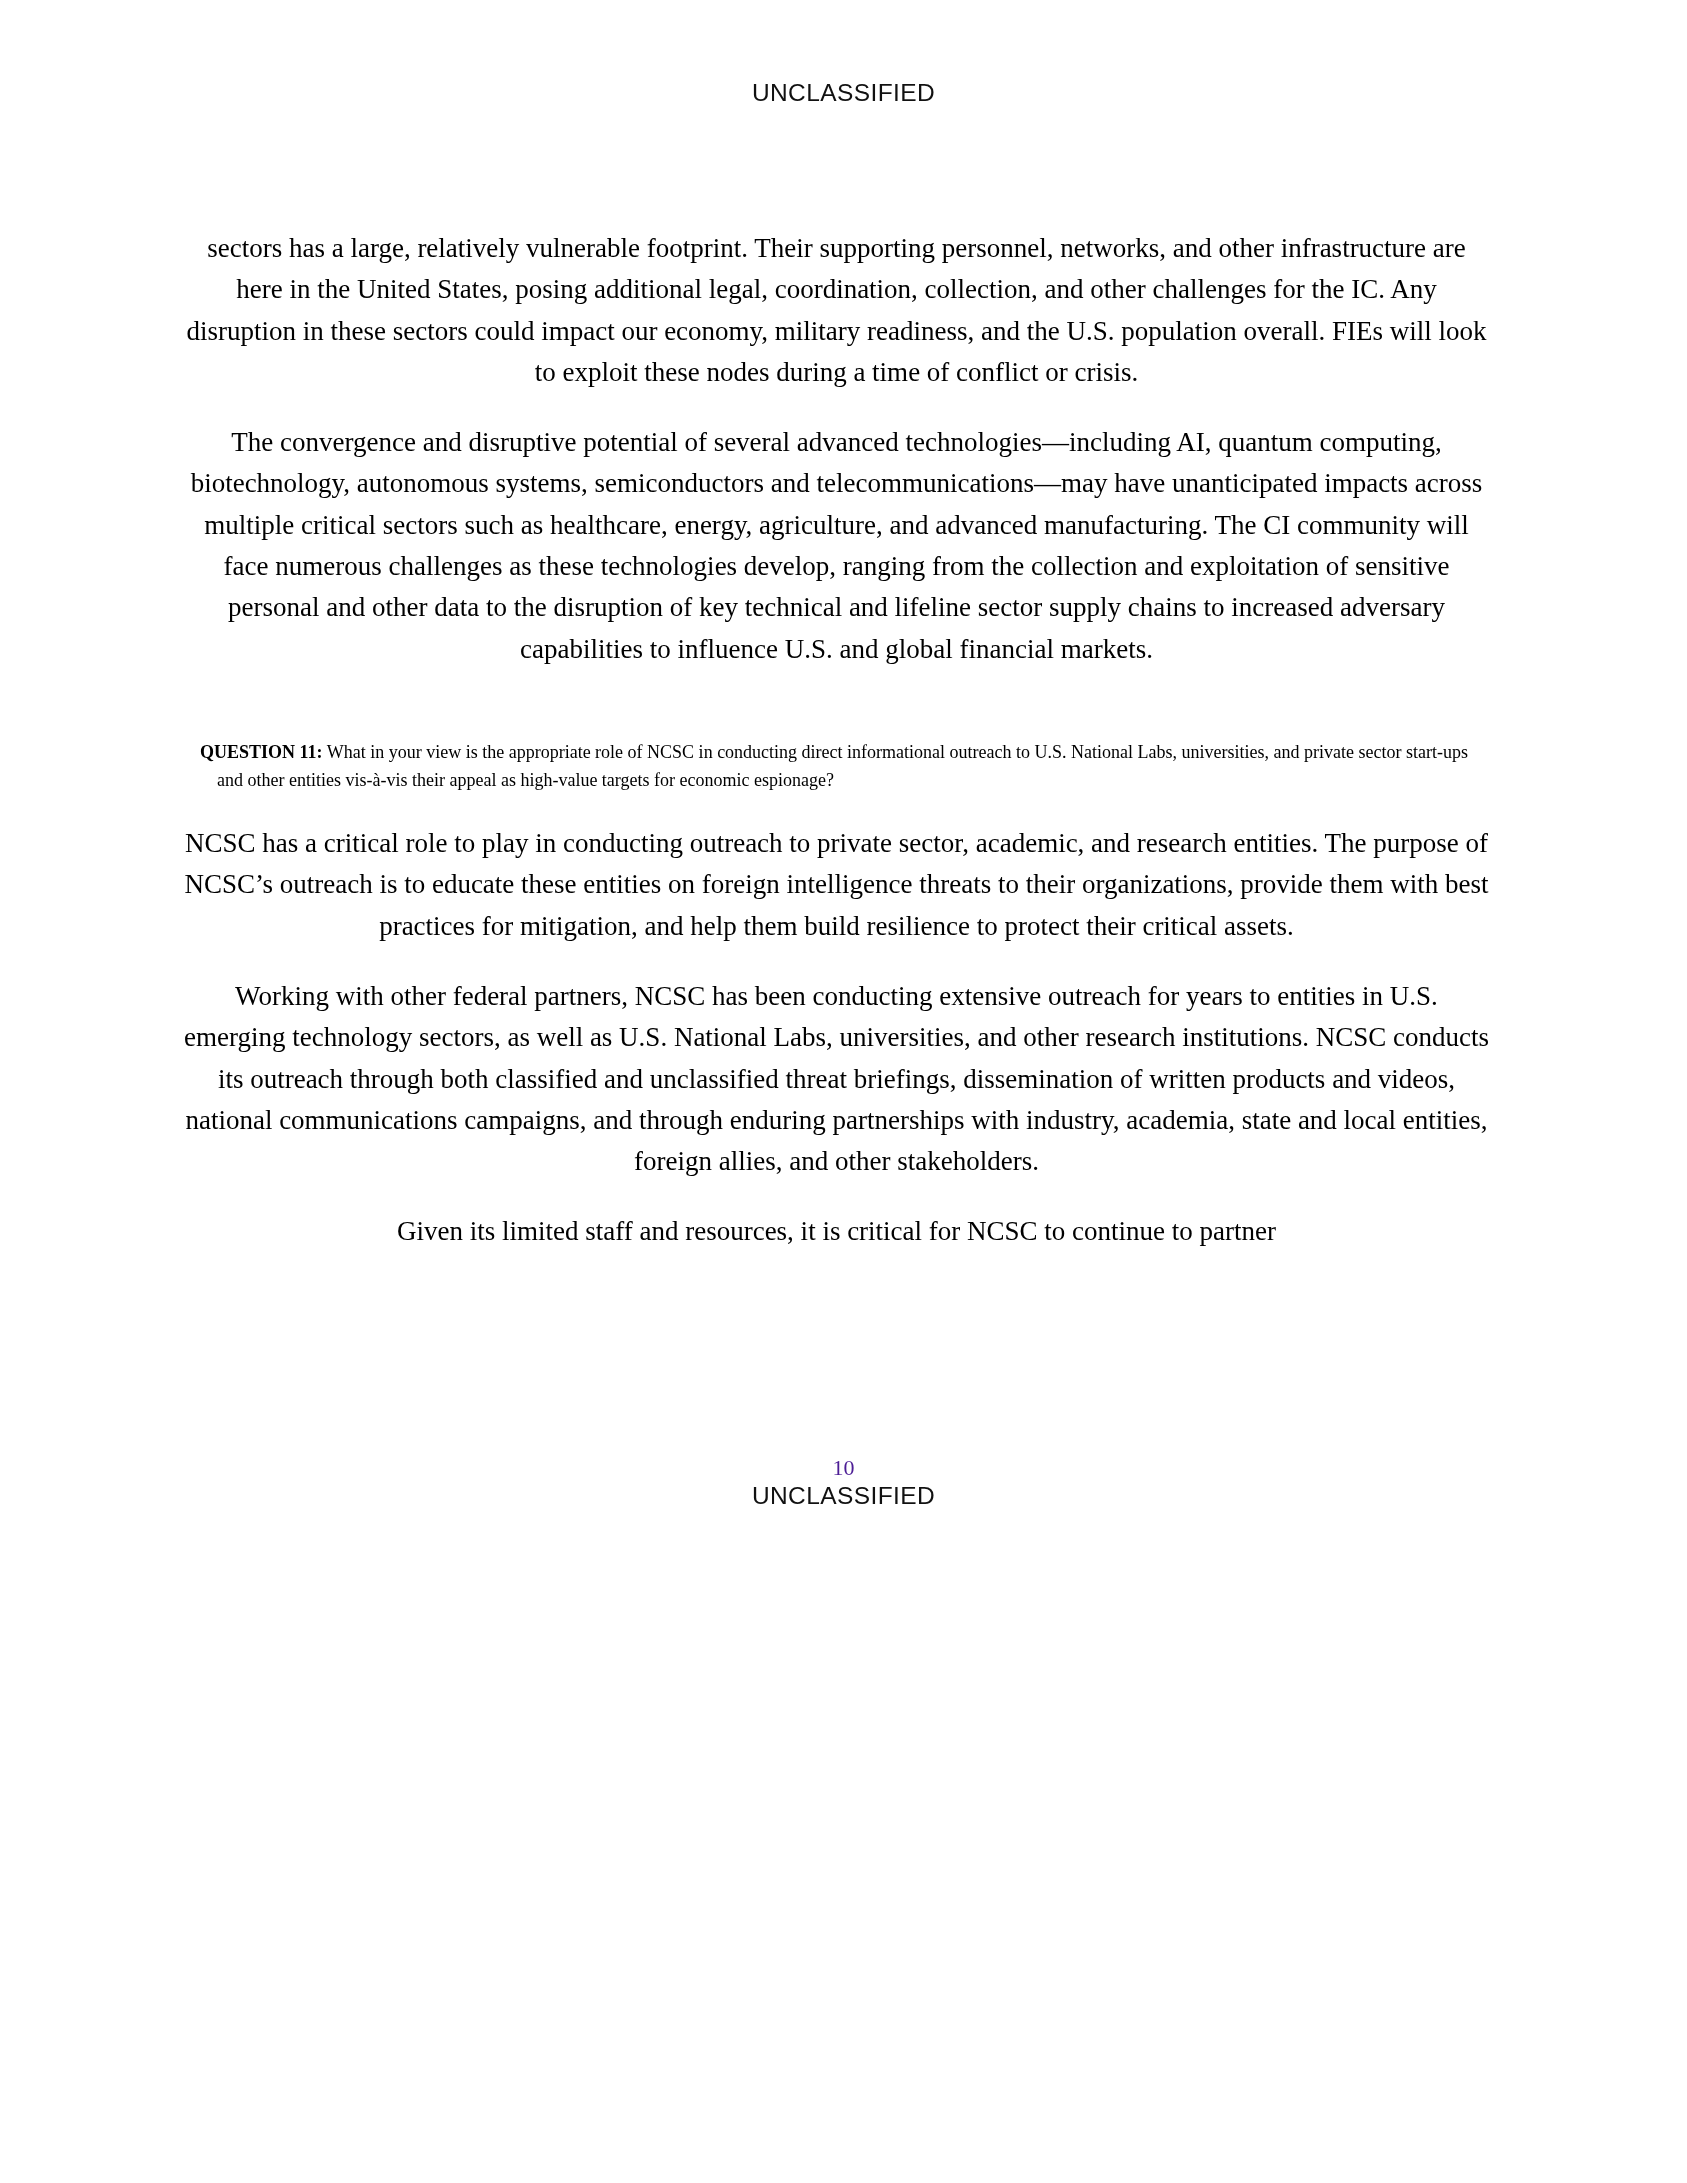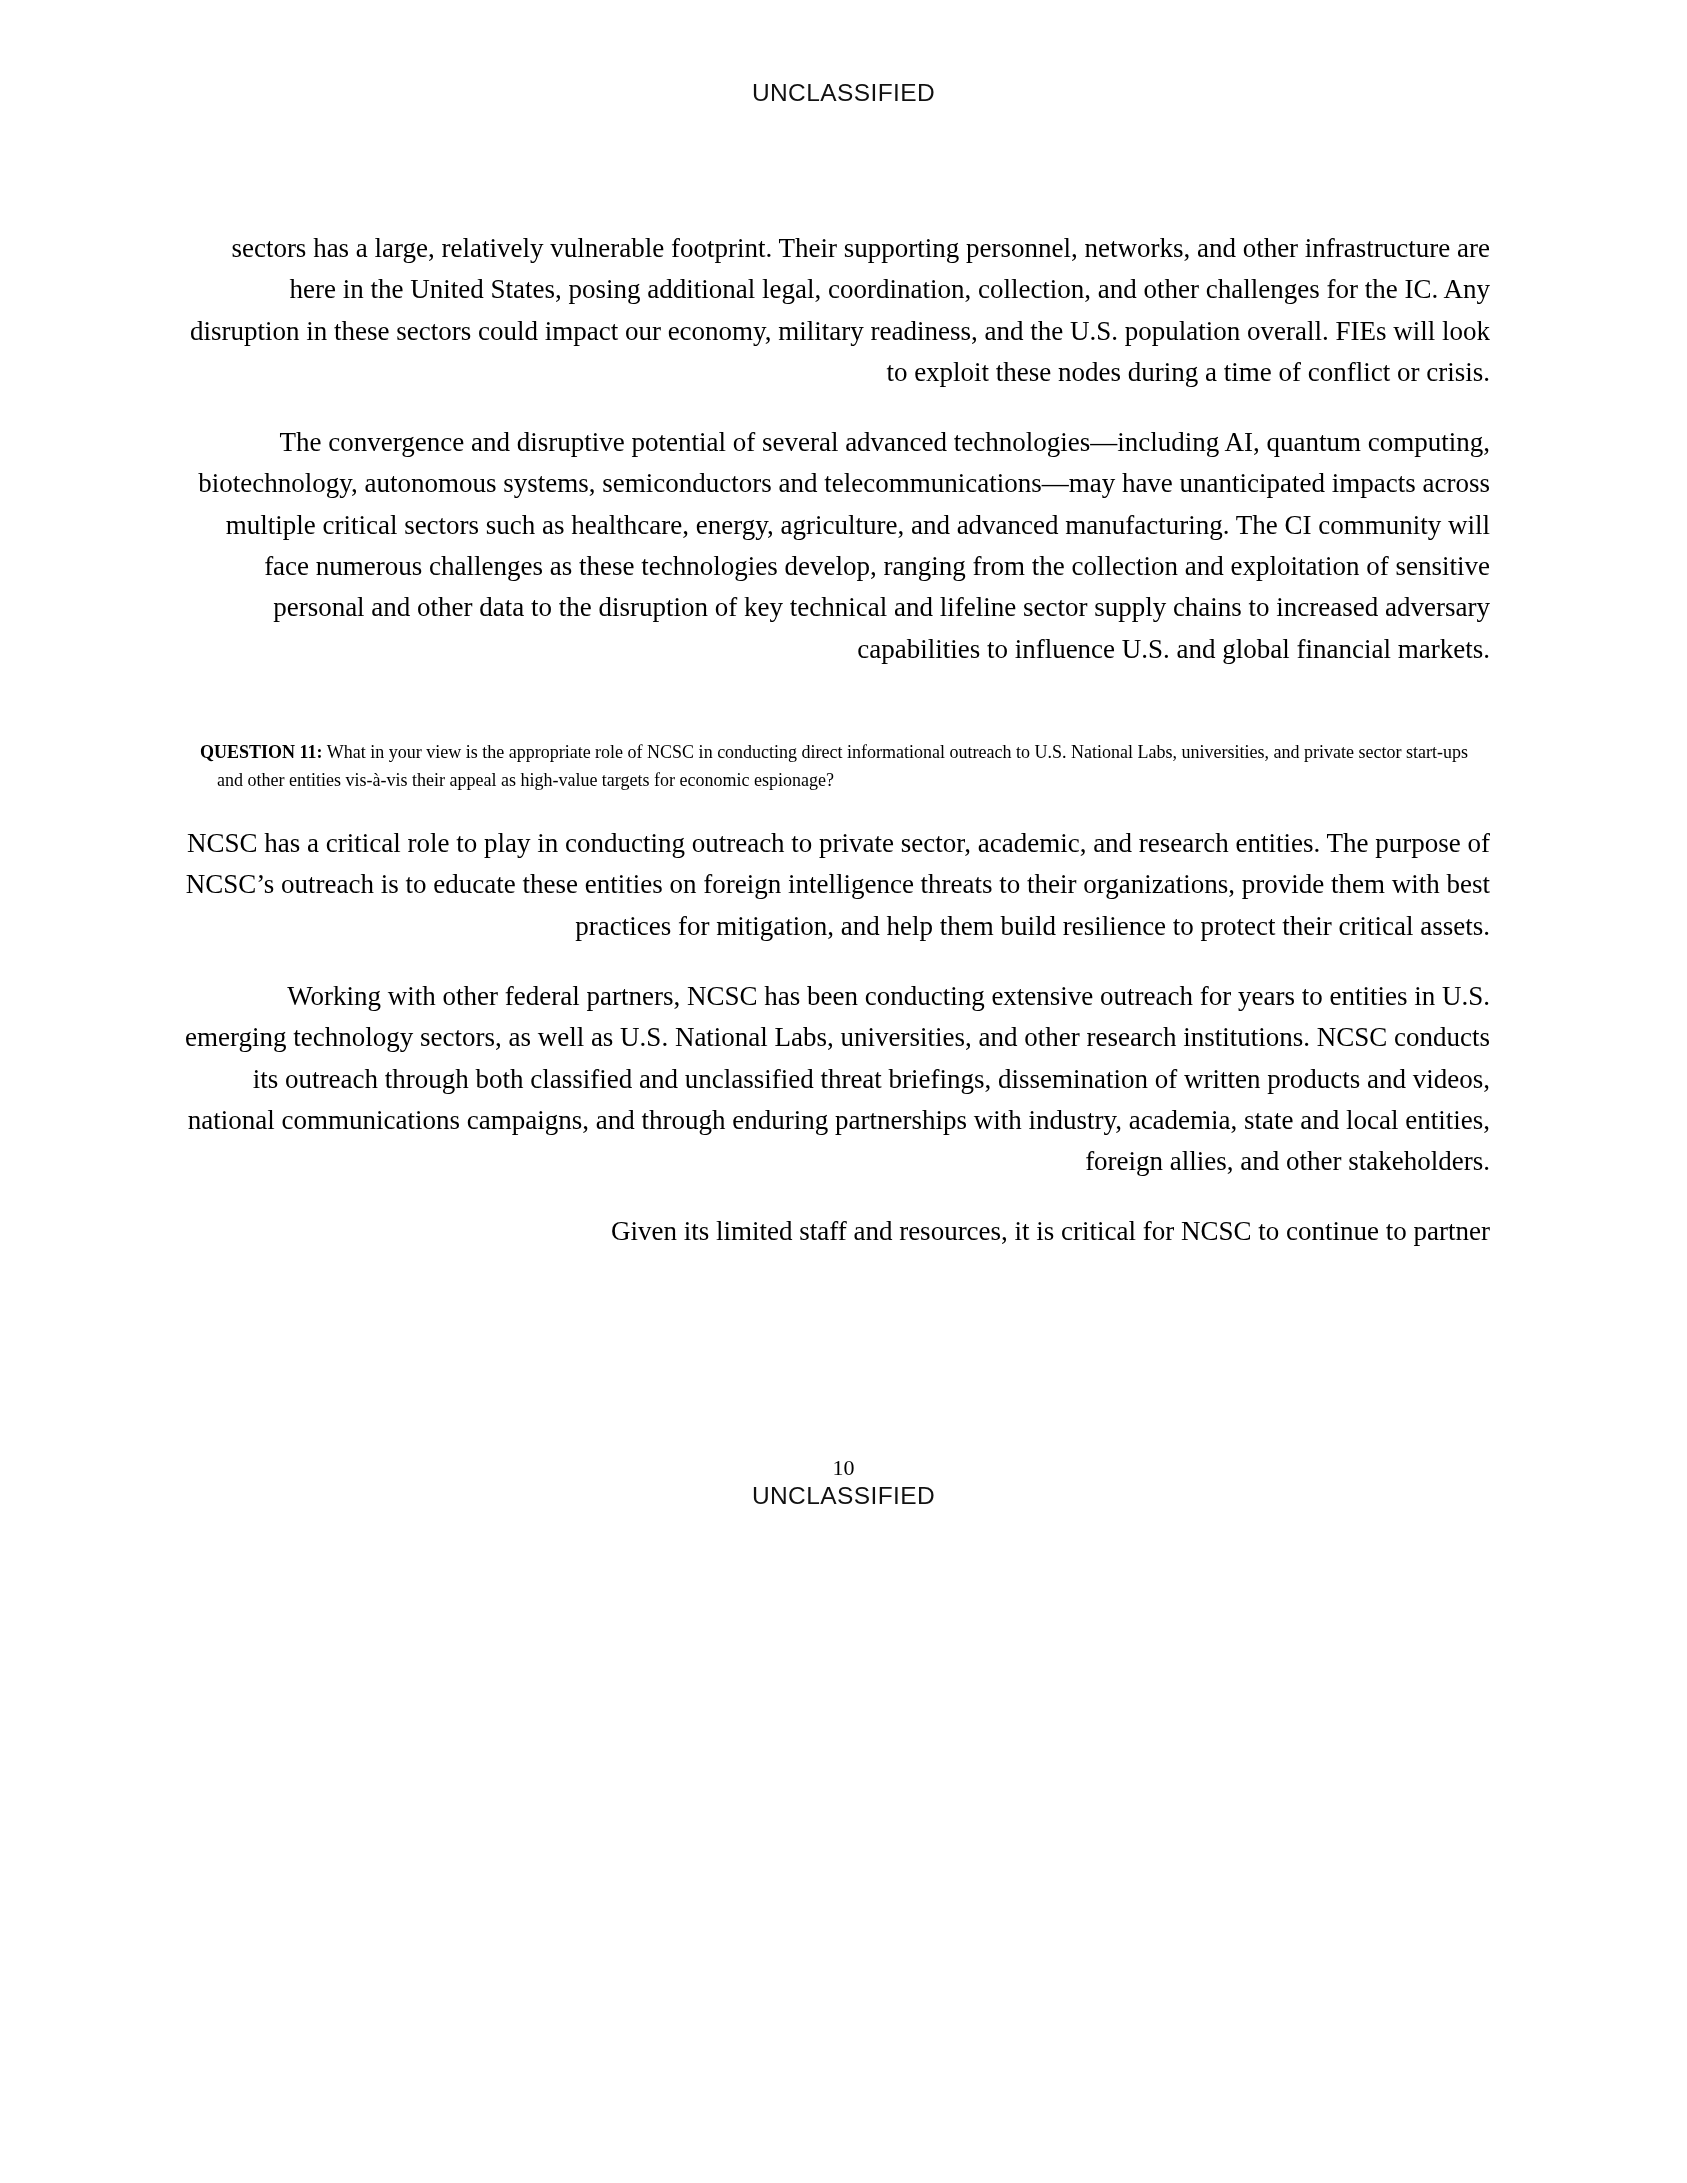--- a/index.html
+++ b/index.html
@@ -31,21 +31,21 @@
   .body-area {
     position: absolute;
     left: 183px;
     top: 228px;
     width: 1307px;
   }
   p.para {
     margin: 0 0 29px 0;
     font-size: 27px;
     line-height: 1.53;
-    text-align: right;
+    text-align: center;
     color: #000;
   }
   p.para.tight {
     margin-bottom: 0;
   }
   .question-block {
     margin: 69px 0 29px 0;
     padding-left: 17px;
     width: 1290px;
   }
@@ -63,21 +63,21 @@
     position: absolute;
     left: 0;
     bottom: 67px;
     width: 100%;
     text-align: center;
   }
   .page-number {
     font-family: "Liberation Serif", serif;
     font-size: 22px;
     line-height: 1.1;
-    color: #000000;
+    color: #4c1d95;
   }
   .classification-footer {
     font-family: "Liberation Sans", sans-serif;
     font-size: 24.5px;
     letter-spacing: 0.4px;
     color: #111;
     line-height: 1.2;
   }
 </style>
 </head>

